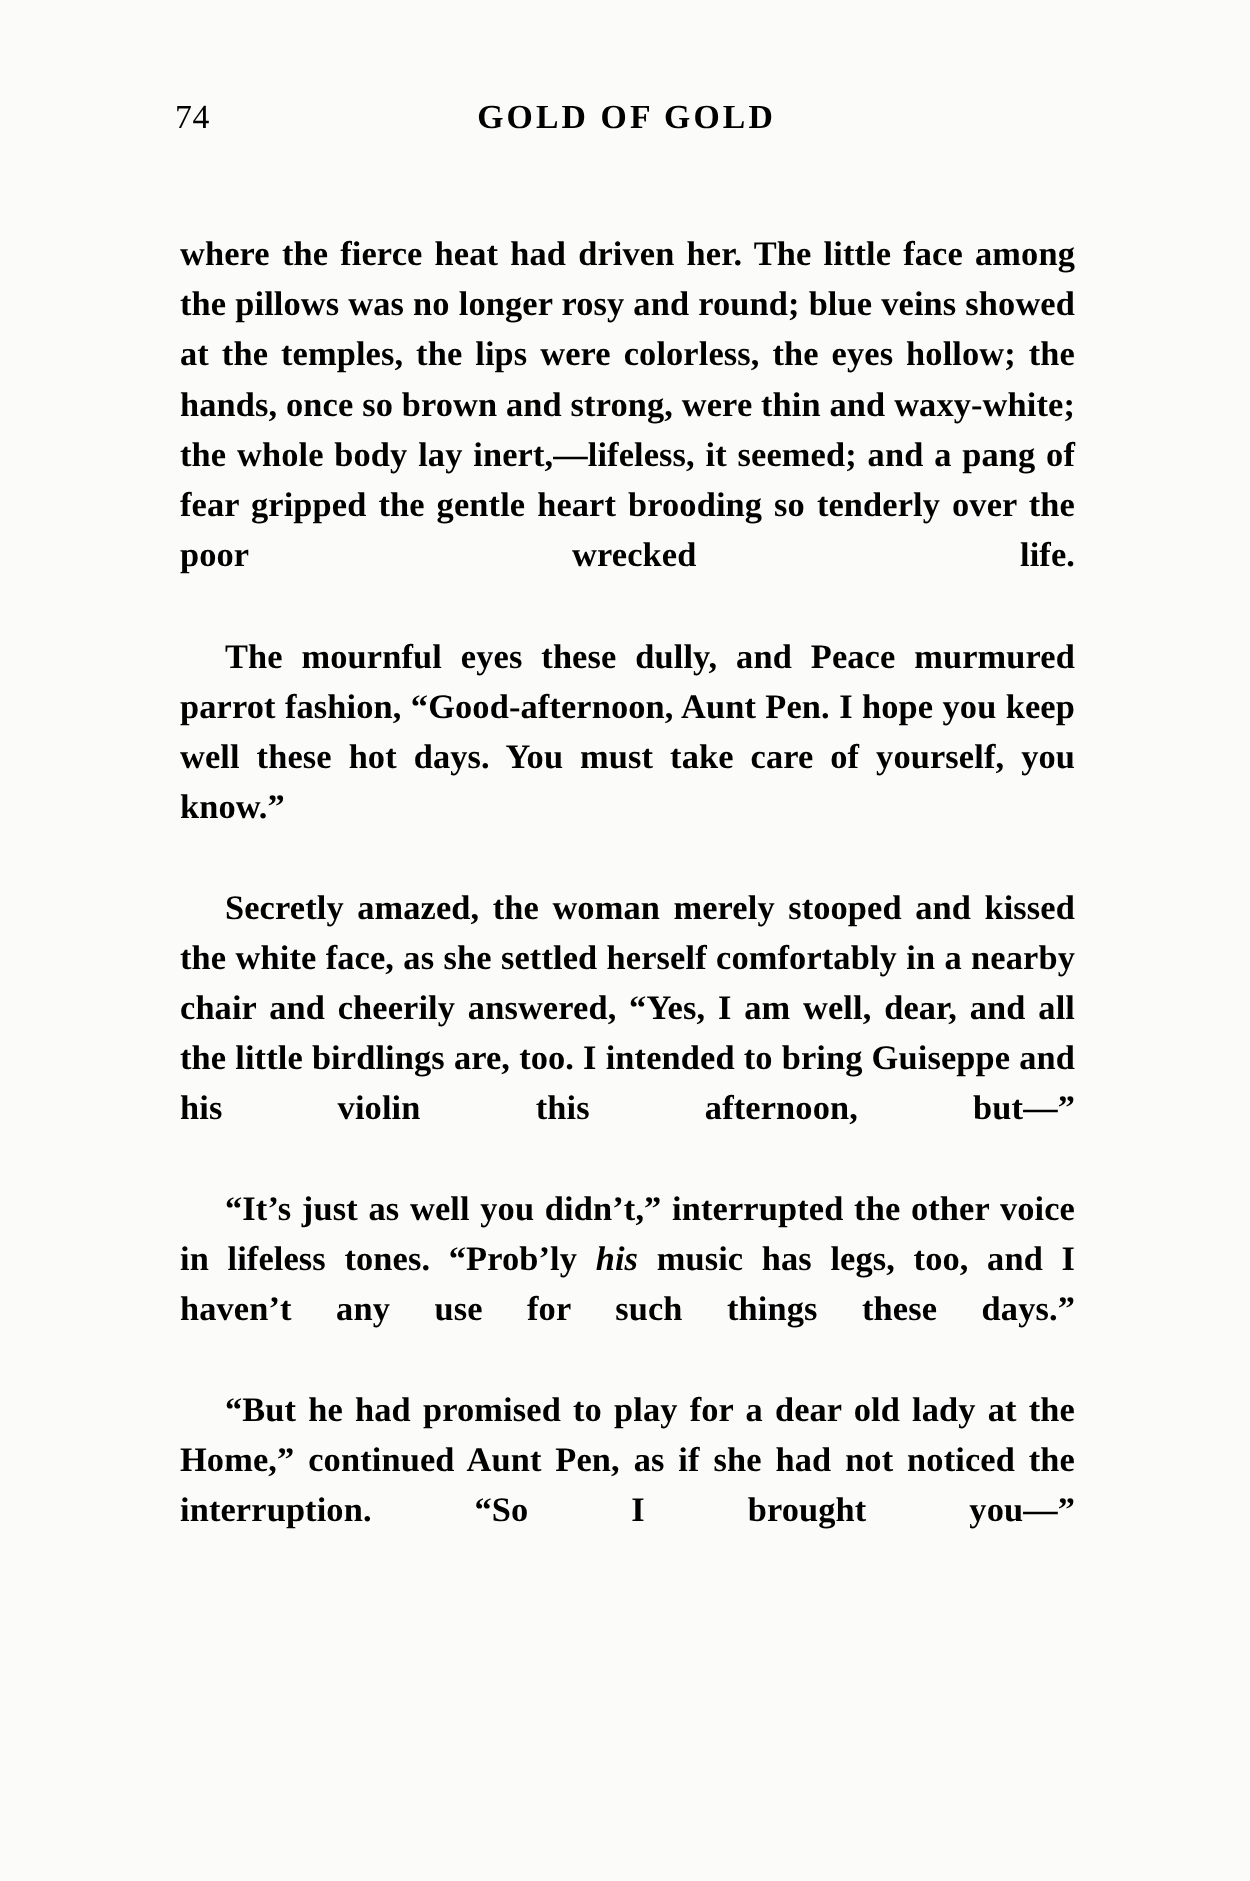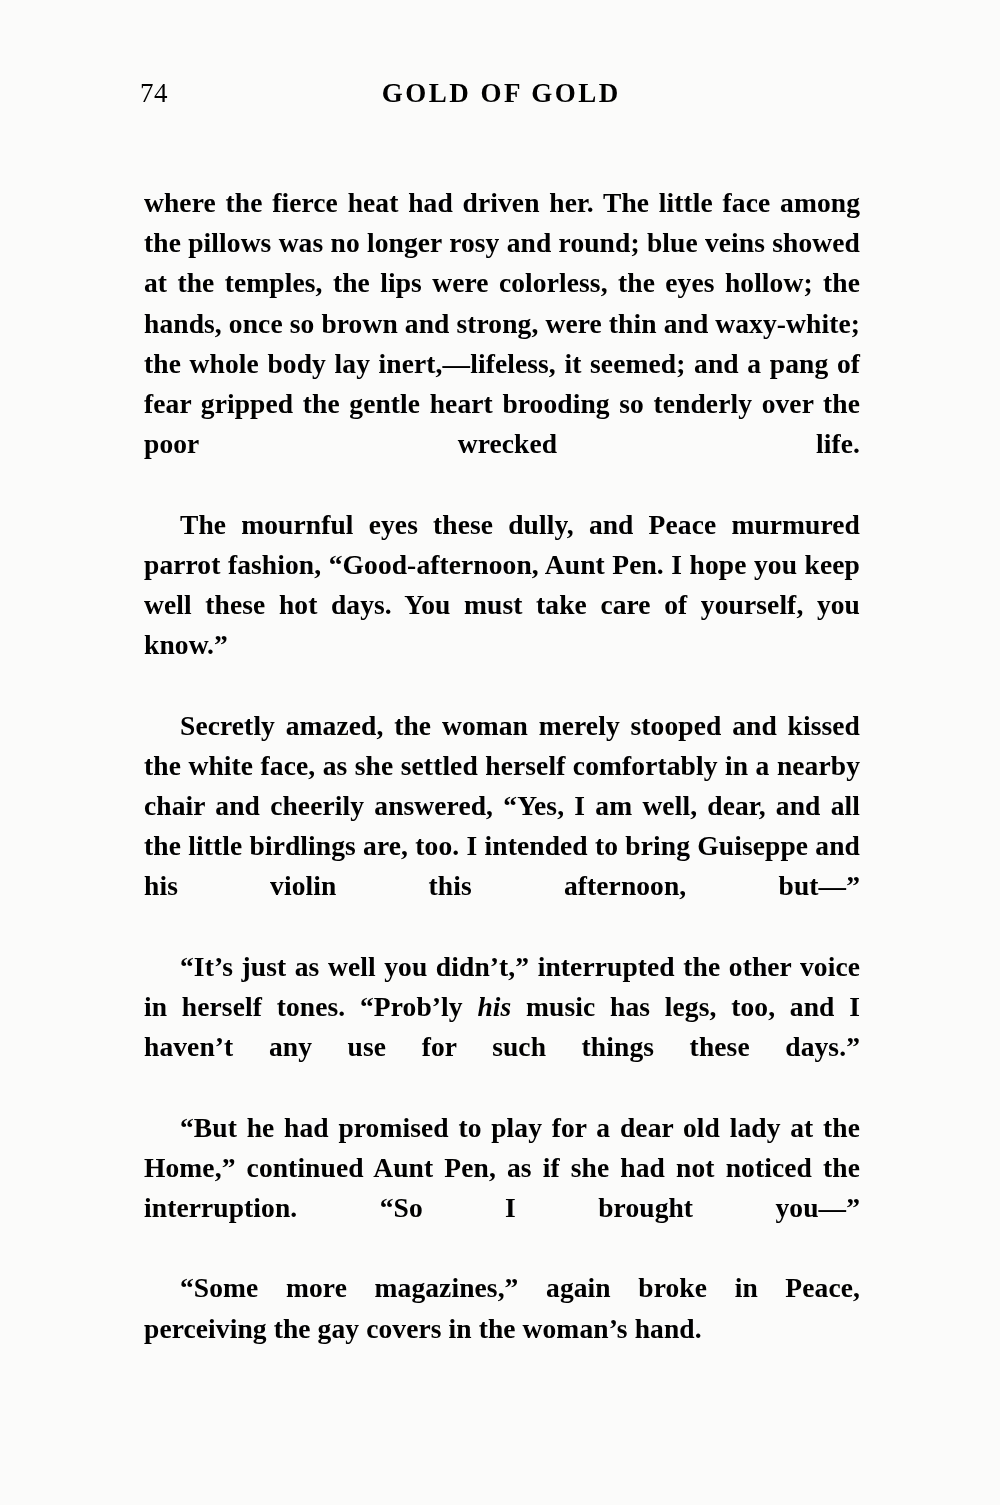--- a/index.html
+++ b/index.html
@@ -86,18 +86,17 @@
 
   <div class="header">
     <span class="folio">74</span>
     <span class="running-title">GOLD OF GOLD</span>
   </div>
 
   <div class="body-text">
     <p>where the fierce heat had driven her.  The little face among the pillows was no longer rosy and round; blue veins showed at the temples, the lips were colorless, the eyes hollow; the hands, once so brown and strong, were thin and waxy-white; the whole body lay inert,—lifeless, it seemed; and a pang of fear gripped the gentle heart brooding so tenderly over the poor wrecked life.</p>
     <p class="indent">The mournful eyes these dully, and Peace murmured parrot fashion, “Good-afternoon, Aunt Pen.  I hope you keep well these hot days.  You must take care of yourself, you know.”</p>
     <p class="indent">Secretly amazed, the woman merely stooped and kissed the white face, as she settled herself comfortably in a nearby chair and cheerily answered, “Yes, I am well, dear, and all the little birdlings are, too.  I intended to bring Guiseppe and his violin this afternoon, but—”</p>
-    <p class="indent"><span>“It’s just as well you didn’t,” interrupted the other voice in herself tones.  “Prob’ly </span><em>his</em><span> music has legs, too, and I haven’t any use for such things these days.”</span></p>
+    <p class="indent"><span>“It’s just as well you didn’t,” interrupted the other voice in lifeless tones.  “Prob’ly </span><em>his</em><span> music has legs, too, and I haven’t any use for such things these days.”</span></p>
     <p class="indent">“But he had promised to play for a dear old lady at the Home,” continued Aunt Pen, as if she had not noticed the interruption.  “So I brought you—”</p>
-    <p class="indent lastline-natural">“Some more magazines,” again broke in Peace, perceiving the gay covers in the woman’s hand.</p>
   </div>
 
 </div>
 
 </body></html>

